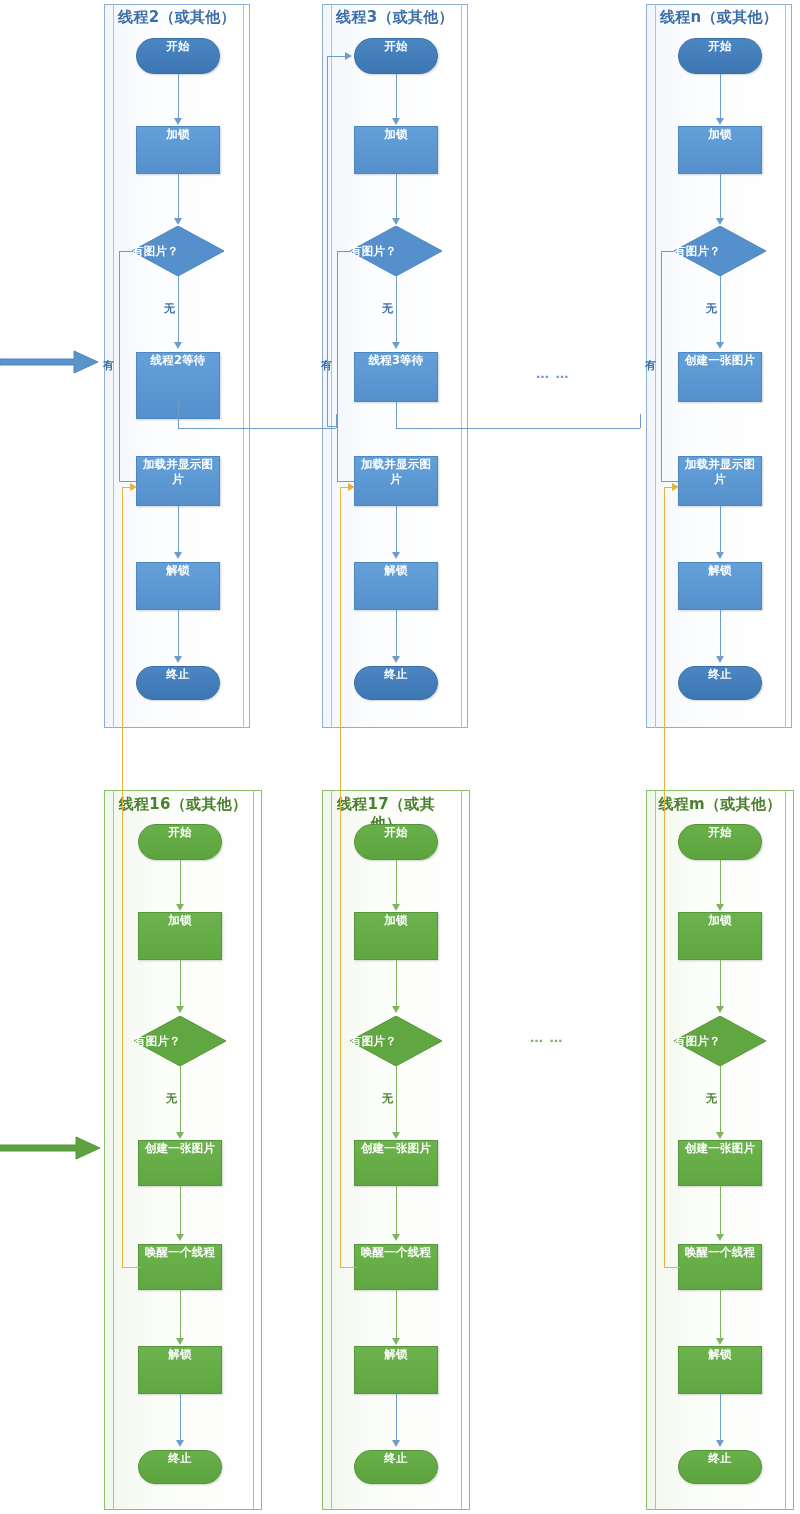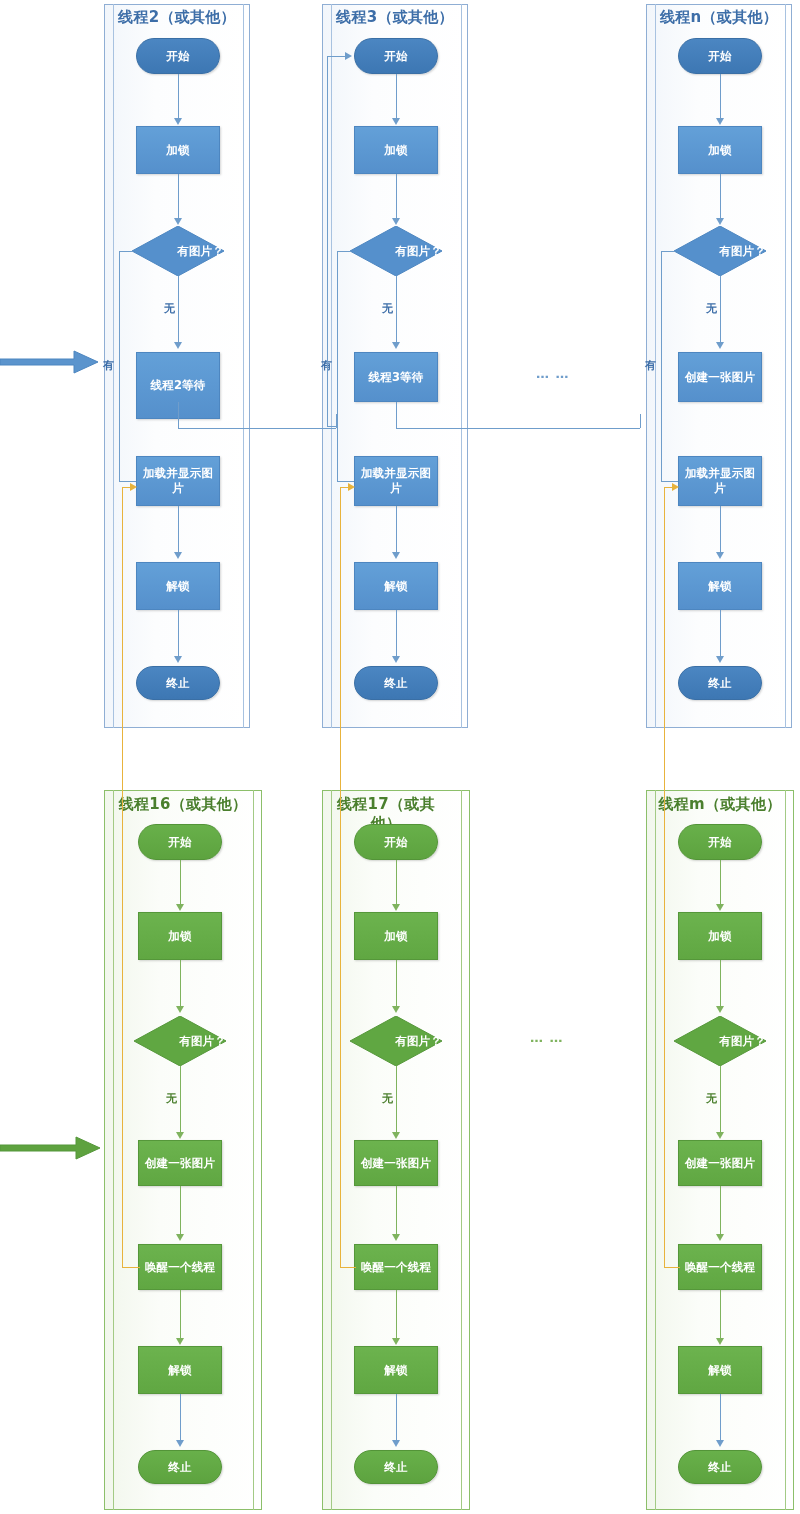--- a/index.html
+++ b/index.html
@@ -49,21 +49,20 @@
     letter-spacing: .3px;
   }
   .lane-title.blue { color: #3d6ea8; }
   .lane-title.green { color: #4a7f2d; }
 
   
   .node {
     position: absolute;
     box-sizing: border-box;
     display: flex;
-    align-items: center;
     justify-content: center;
     text-align: center;
     color: #ffffff;
     font-size: 11.5px;
     font-weight: bold;
     line-height: 1.28;
     letter-spacing: .2px;
   }
   .node.terminator {
     border-radius: 999px;
@@ -96,21 +95,21 @@
   }
   .diamond .dshape {
     position: absolute;
     inset: 0;
   }
   .diamond .dlabel {
     position: absolute;
     inset: 0;
     display: flex;
     align-items: center;
-    justify-content: flex-end;
+    justify-content: flex-start;
     color: #ffffff;
     font-size: 11.5px;
     font-weight: bold;
     letter-spacing: .2px;
   }
 
   
   .vline, .hline {
     position: absolute;
     background: #6f9dcb;

